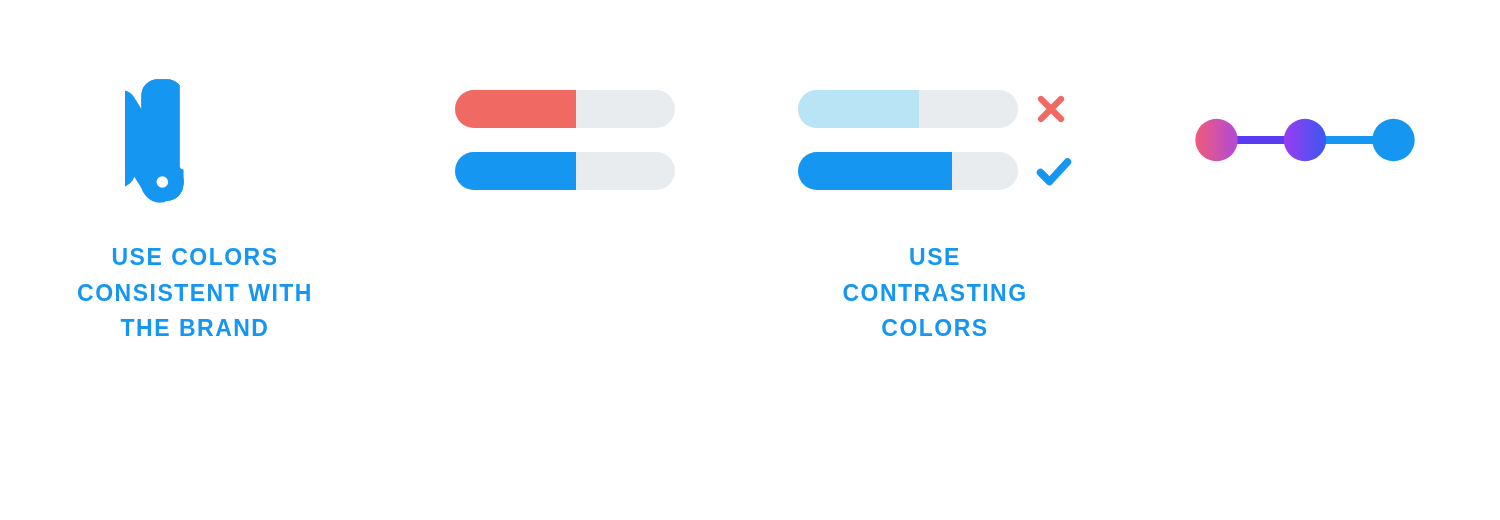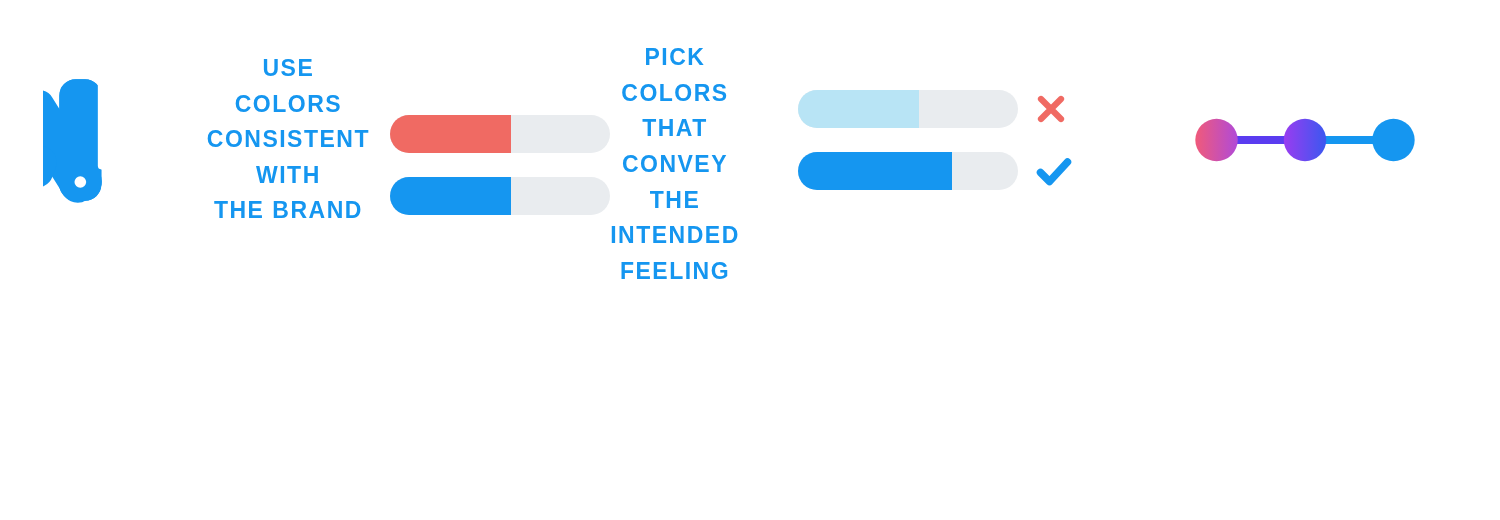--- a/index.html
+++ b/index.html
@@ -12,21 +12,21 @@
     }
     .row {
       display: flex;
       justify-content: space-around;
       align-items: flex-start;
       gap: 20px;
     }
     .card {
       flex: 1;
       display: flex;
-      flex-direction: row;
+      flex-direction: column;
       align-items: center;
       justify-content: space-between;
     }
     .icon-zone {
       height: 200px;
       display: flex;
       align-items: center;
       justify-content: center;
       width: 100%;
     }
@@ -98,23 +98,20 @@
     <div class="icon-zone">
       <div class="bars">
         <div class="bar">
             <div class="bar-fill-red"></div>
           </div>
         <div class="bar">
             <div class="bar-fill-blue"></div>
           </div>
       </div>
     </div>
-    <div class="caption">PICK COLORS
-THAT CONVEY THE
-INTENDED FEELING</div>
   </div>
 
   <div class="card">
     <div class="icon-zone">
       <div class="bars">
         <div class="bar-row">
           <div class="bar">
               <div class="bar-fill-lightblue"></div>
             </div>
           <svg class="mark-x" viewBox="0 0 24 24">
@@ -124,20 +121,23 @@
         <div class="bar-row">
           <div class="bar">
               <div class="bar-fill-blue-long"></div>
             </div>
           <svg class="mark-check" viewBox="0 0 24 24">
             <path d="M3 13 L9 19 L21 6" stroke="#1596f0" stroke-width="5" stroke-linecap="round" stroke-linejoin="round" fill="none"></path>
           </svg>
         </div>
       </div>
     </div>
+    <div class="caption">USE
+CONTRASTING
+COLORS</div>
   </div>
 
   <div class="card">
     <div class="icon-zone">
       <svg viewBox="0 0 260 60" width="230" height="56">
         <defs>
           <linearGradient id="g1" x1="0" y1="0" x2="1" y2="0">
             <stop offset="0" stop-color="#f05a7a"></stop>
             <stop offset="1" stop-color="#b04ad8"></stop>
           </linearGradient>

